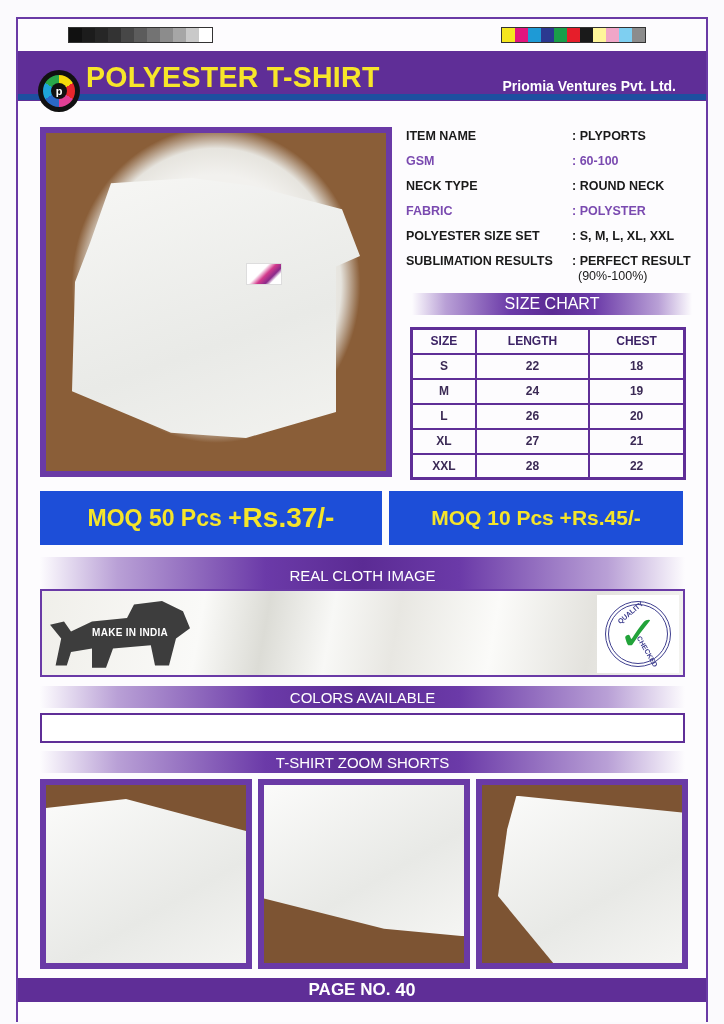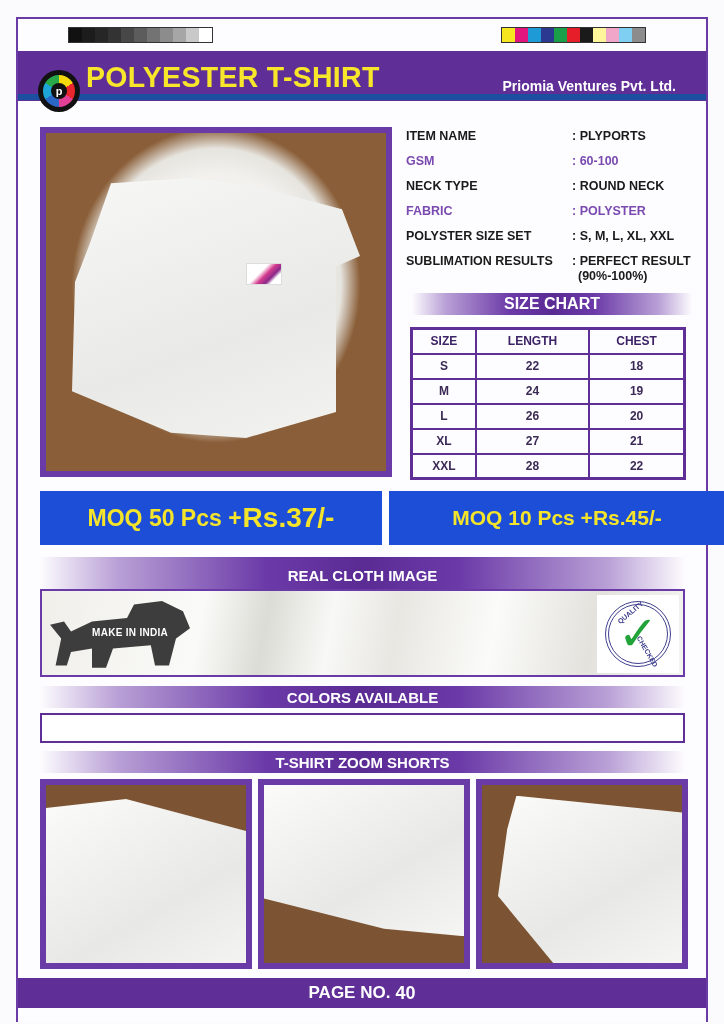--- a/index.html
+++ b/index.html
@@ -18,50 +18,50 @@
   .company { position: absolute; right: 48px; top: 78px; color: #fff; font-size: 14px; font-weight: bold; }
   .main-photo { position: absolute; left: 40px; top: 127px; width: 352px; height: 350px; border: 6px solid #6a3aa6; background: radial-gradient(ellipse at 50% 45%, #f2f1ee 0 42%, #e6e4de 52%, #8a5e38 60%), #7d5433; overflow: hidden; }
   .shirt { position: absolute; left: 20px; top: 45px; width: 300px; height: 260px; background: linear-gradient(160deg, #f7f7f5, #e9eae7 60%, #f3f3f0); clip-path: polygon(15% 2%, 42% 0, 62% 3%, 92% 12%, 98% 30%, 90% 34%, 90% 90%, 60% 100%, 35% 98%, 2% 82%, 3% 40%, 8% 25%); }
   .shirt-label { position: absolute; left: 200px; top: 130px; width: 36px; height: 22px; background: linear-gradient(135deg, #fff 40%, #d33a8c 55%, #8a2a8a 70%, #fff 80%); border: 1px solid #ddd; }
   .specs { position: absolute; left: 406px; top: 124px; width: 300px; }
   .spec-row { display: flex; font-size: 12.5px; font-weight: bold; line-height: 25px; color: #1a1a1a; }
   .spec-row .k { width: 166px; }
   .spec-row .v { flex: 1; }
   .spec-row.purple { color: #7a4ab0; }
   .spec-row.multi { line-height: 15px; margin-top: 5px; }
-  .band { position: absolute; height: 22px; display: flex; align-items: center; justify-content: center; color: #fff; font-weight: bold; font-size: 15px; background: linear-gradient(90deg, rgba(255,255,255,0) 0%, #b9a0d6 12%, #6b3aa8 35%, #5b2b94 50%, #6b3aa8 65%, #b9a0d6 88%, rgba(255,255,255,0) 100%); }
+  .band { position: absolute; height: 22px; display: flex; align-items: center; justify-content: center; color: #fff; font-weight: normal; font-size: 15px; background: linear-gradient(90deg, rgba(255,255,255,0) 0%, #b9a0d6 12%, #6b3aa8 35%, #5b2b94 50%, #6b3aa8 65%, #b9a0d6 88%, rgba(255,255,255,0) 100%); }
   .band-size { left: 412px; top: 293px; width: 280px; font-size: 16px; }
   .band-real { left: 40px; top: 557px; width: 645px; height: 36px; }
   .band-colors { left: 40px; top: 686px; width: 645px; }
   .band-zoom { left: 40px; top: 751px; width: 645px; }
   .size-table { position: absolute; left: 410px; top: 327px; width: 276px; border-collapse: collapse; border: 3px solid #5f2e97; }
   .size-table th, .size-table td { border: 2px solid #5f2e97; height: 25px; text-align: center; font-size: 12px; font-weight: bold; color: #3b2a55; }
   .size-table th { color: #3d2466; }
   .moq { position: absolute; top: 491px; height: 54px; background: #1d4ed8; color: #f5e52a; font-weight: bold; display: flex; align-items: center; justify-content: center; white-space: nowrap; }
   .moq-1 { left: 40px; width: 342px; font-size: 23px; }
   .moq-1 .price { font-size: 28px; margin-left: 1px; }
-  .moq-2 { left: 389px; width: 336px; font-size: 21px; }
+  .moq-2 { left: 389px; width: 294px; font-size: 21px; }
   .cloth { position: absolute; left: 40px; top: 589px; width: 645px; height: 88px; border: 2px solid #6a3aa6; background: linear-gradient(100deg, #f0efea 0%, #fafaf8 25%, #dcdcd6 35%, #f8f8f6 45%, #e8e7e2 55%, #fbfbf9 70%, #e3e2dd 85%, #f4f4f1 100%); overflow: hidden; }
   .lion { position: absolute; left: 8px; top: 10px; width: 140px; height: 68px; background: #3d3d3d; clip-path: polygon(60% 5%, 80% 0, 95% 15%, 100% 40%, 90% 55%, 85% 95%, 75% 95%, 72% 65%, 45% 70%, 40% 98%, 30% 98%, 30% 70%, 15% 75%, 12% 95%, 4% 95%, 8% 55%, 0 35%, 10% 30%, 15% 45%, 30% 30%, 55% 25%); }
   .lion-text { position: absolute; left: 50px; top: 36px; color: #fff; font-size: 10px; font-weight: bold; letter-spacing: 0.3px; }
   .quality { position: absolute; right: 4px; top: 4px; width: 82px; height: 78px; background: #fff; display: flex; align-items: center; justify-content: center; }
   .quality-ring { width: 66px; height: 66px; border-radius: 50%; border: 4px double #3f3f8f; position: relative; display: flex; align-items: center; justify-content: center; }
   .quality-check { color: #22a33a; font-size: 48px; font-weight: bold; line-height: 1; }
   .quality-top { position: absolute; top: 4px; left: 6px; font-size: 7px; font-weight: bold; color: #3f3f8f; transform: rotate(-40deg); }
   .quality-bot { position: absolute; bottom: 8px; right: 2px; font-size: 7px; font-weight: bold; color: #3f3f8f; transform: rotate(60deg); }
   .colors-box { position: absolute; left: 40px; top: 713px; width: 645px; height: 30px; border: 2px solid #5f2e97; background: #fff; }
   .zoom-photo { position: absolute; top: 779px; width: 212px; height: 190px; border: 6px solid #6a3aa6; background: #7d5433; overflow: hidden; }
   .zoom-photo .cloth-in { position: absolute; background: linear-gradient(150deg, #fbfbfa, #e8e9e6 60%, #f5f5f3); }
   .zp-1 { left: 40px; }
   .zp-1 .cloth-in { left: 0; top: 14px; width: 100%; height: 100%; clip-path: polygon(0 5%, 40% 0, 100% 18%, 100% 100%, 0 100%); }
   .zp-2 { left: 258px; }
   .zp-2 .cloth-in { left: 0; top: 0; width: 100%; height: 85%; clip-path: polygon(0 0, 100% 0, 100% 100%, 60% 95%, 0 75%); }
   .zp-3 { left: 476px; }
   .zp-3 .cloth-in { left: 8%; top: 6%; width: 92%; height: 94%; clip-path: polygon(10% 0, 100% 10%, 100% 100%, 30% 100%, 0 60%, 5% 20%); }
-  .footer { position: absolute; left: 18px; top: 978px; width: 688px; height: 30px; background: #5f2e97; color: #fff; font-weight: bold; font-size: 17px; display: flex; align-items: center; justify-content: center; }
+  .footer { position: absolute; left: 18px; top: 978px; width: 688px; height: 24px; background: #5f2e97; color: #fff; font-weight: bold; font-size: 17px; display: flex; align-items: center; justify-content: center; }
   .footer .num { margin-left: 5px; font-size: 18px; }
 </style>
 </head>
 <body>
 
 <div class="page-frame"></div>
 
 <div class="calib calib-gray" id="calib-gray">
     <span style="background: rgb(17, 17, 17);"></span>
     <span style="background: rgb(28, 28, 28);"></span>
@@ -115,28 +115,28 @@
   </div>
   <div class="spec-row">
     <span class="k">NECK TYPE</span>
     <span class="v">: ROUND NECK</span>
   </div>
   <div class="spec-row purple">
     <span class="k">FABRIC</span>
     <span class="v">: POLYSTER</span>
   </div>
   <div class="spec-row">
-    <span class="k">POLYSTER SIZE SET</span>
+    <span class="k">POLYESTER SIZE SET</span>
     <span class="v">: S, M, L, XL, XXL</span>
   </div>
   <div class="spec-row multi">
     <span class="k">SUBLIMATION RESULTS</span>
     <span class="v">
       <span>: PERFECT RESULT</span><br>
-      <span style="padding-left:6px;font-weight:bold;">(90%-100%)</span>
+      <span style="padding-left:6px;font-weight:normal;">(90%-100%)</span>
     </span>
   </div>
 </div>
 
 <div class="band band-size">SIZE CHART</div>
 
 <table class="size-table">
   <thead>
     <tr>
       <th>SIZE</th>

